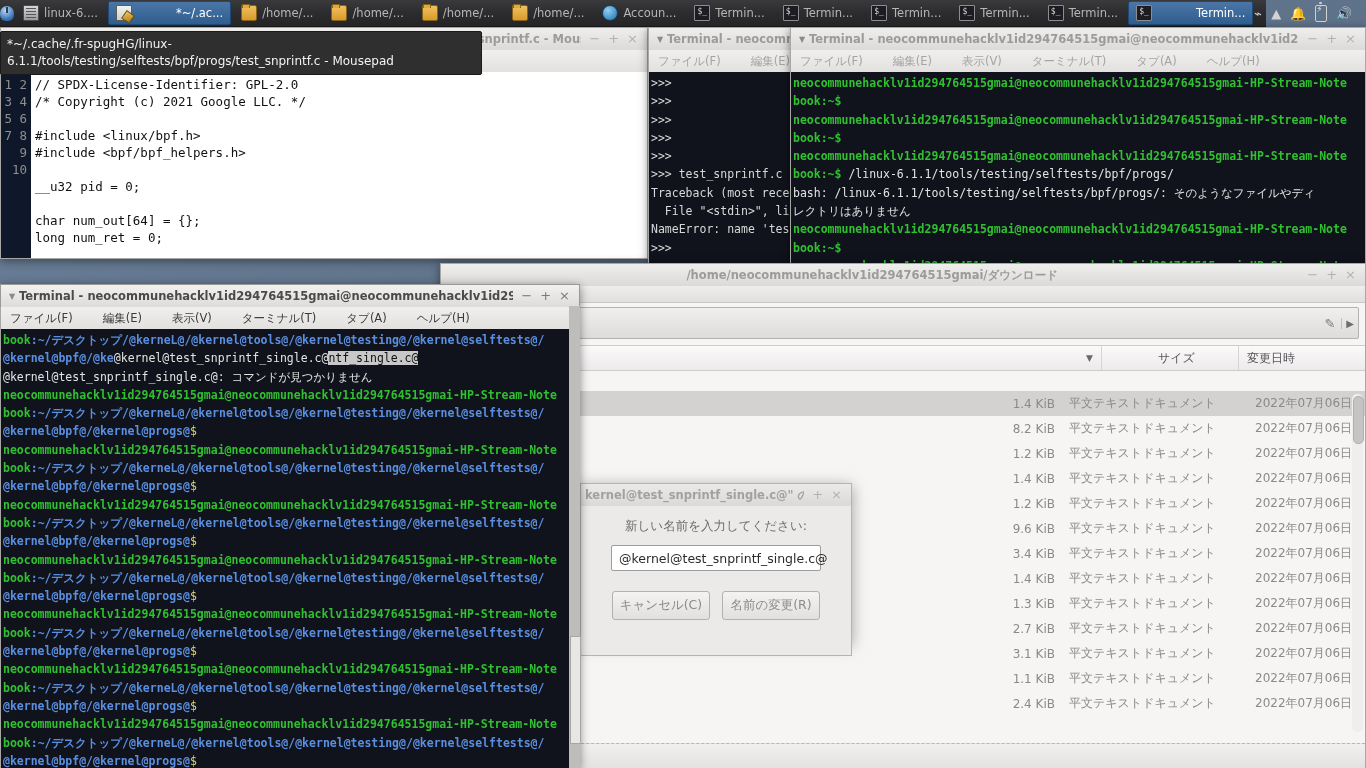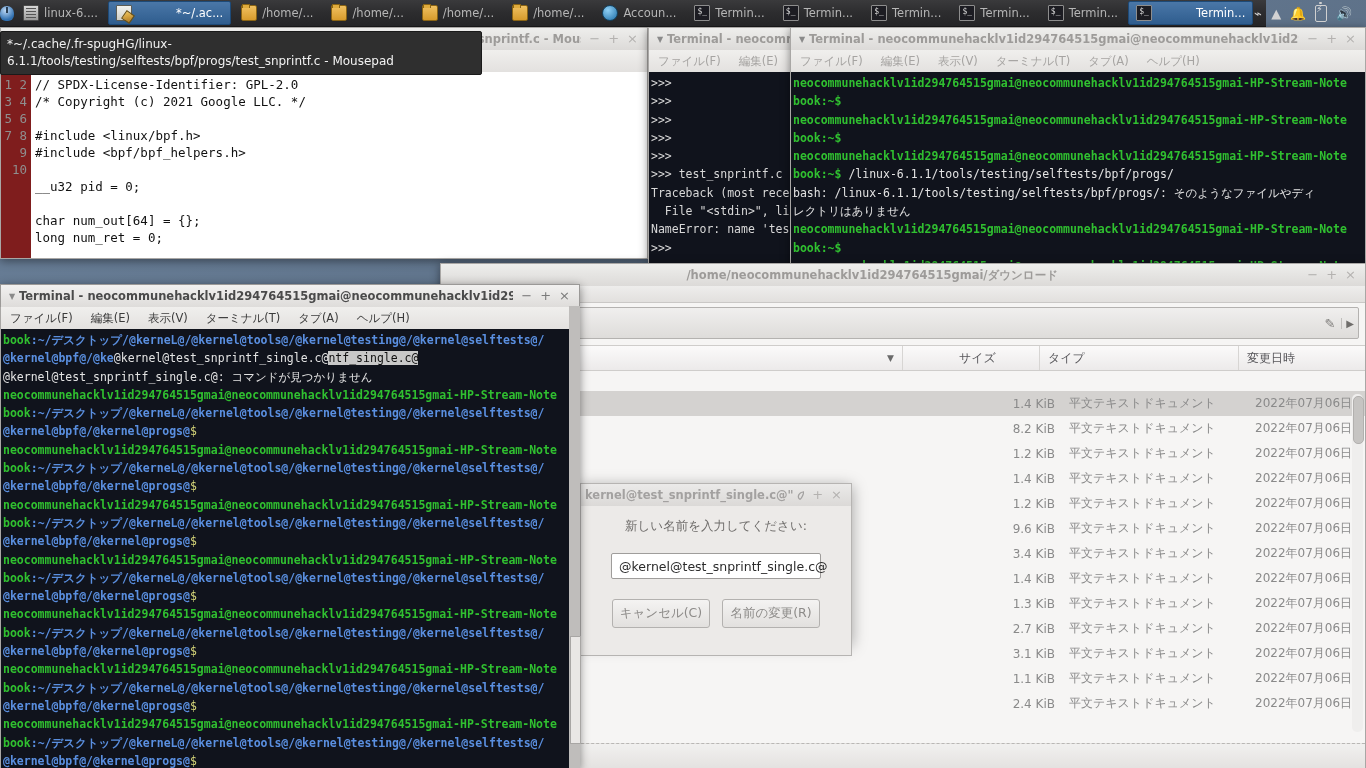--- a/index.html
+++ b/index.html
@@ -45,30 +45,30 @@
   
   .win{position:absolute;box-shadow:0 2px 9px rgba(0,0,0,.45);}
   .titlebar{height:22px;display:flex;align-items:center;padding:0 4px;
     background:linear-gradient(180deg,#f2f1f0,#dedcda);border:1px solid #a9a7a5;border-bottom:none;
     color:#4a4a4a;font-size:11.5px;}
   .titlebar.inactive{background:linear-gradient(180deg,#eeeeec,#dcdad8);color:#9d9b99;}
   .tb-menu-arrow{width:14px;text-align:center;font-size:8px;color:#8a8a8a;}
   .title-text{flex:1;overflow:hidden;white-space:nowrap;text-overflow:clip;font-weight:bold;}
   .win-btns{display:flex;gap:8px;padding:0 5px 0 8px;font-size:13px;color:#7b7b7b;line-height:14px;}
   .win-btns.inactive{color:#b4b2b0;}
-  .menubar{height:22px;display:flex;align-items:center;gap:0;
+  .menubar{height:22px;display:flex;align-items:center;gap:12px;
     background:linear-gradient(180deg,#f0efed,#e3e1df);border-left:1px solid #a9a7a5;border-right:1px solid #a9a7a5;
     font-size:11.5px;color:#3b3b3b;}
   .menubar.inactive{color:#a6a4a2;}
   .menubar span{padding:2px 9px;}
 
   
   #mousepad{left:0;top:27px;width:648px;height:232px;}
   #mousepad .body{background:#fff;border:1px solid #a9a7a5;border-top:none;height:186px;overflow:hidden;display:flex;}
-  .gutter{width:26px;background:#7f1d1d;color:#8f8f8f;text-align:right;padding:4px 4px 0 0;
+  .gutter{width:26px;background:#0f172a;color:#8f8f8f;text-align:right;padding:4px 4px 0 0;
     font-family:"DejaVu Sans Mono","Liberation Mono",monospace;font-size:12.5px;line-height:17px;}
   .codearea{flex:1;padding:4px 0 0 4px;font-family:"DejaVu Sans Mono","Liberation Mono",monospace;
     font-size:12.5px;line-height:17px;color:#111;white-space:pre;}
   #mp-tooltip{position:absolute;left:0;top:31px;width:468px;
     background:#2f2f2f;color:#f2f2f2;font-size:12px;line-height:17px;padding:4px 6px;z-index:860;
     border:1px solid #1a1a1a;border-radius:2px;}
 
   
   .termbody{background:#10131c;font-family:"DejaVu Sans Mono","Liberation Mono",monospace;
     font-size:11.5px;line-height:18.3px;color:#d8d8d8;overflow:hidden;white-space:pre;
@@ -117,21 +117,21 @@
     background:linear-gradient(180deg,#f1f0ef,#e4e2e0);display:flex;align-items:center;
     padding-left:10px;color:#8d8b89;font-size:12px;}
 
   
   #rename-dlg{position:absolute;left:139px;top:197px;width:272px;height:160px;z-index:500;
     box-shadow:0 3px 14px rgba(0,0,0,.35);}
   #rename-dlg .titlebar{background:linear-gradient(180deg,#ebeae9,#dbd9d7);border-color:#b6b4b2;
     color:#a3a1a0;justify-content:flex-start;font-weight:normal;}
   #rename-dlg .dlgbody{background:#eceae8;border:1px solid #b6b4b2;border-top:none;height:137px;
     display:flex;flex-direction:column;align-items:center;padding-top:12px;}
-  #rename-label{color:#6f6d6b;font-size:12.5px;margin-bottom:18px;}
+  #rename-label{color:#6f6d6b;font-size:12.5px;margin-bottom:10px;}
   #rename-input{width:210px;height:26px;background:#fff;border:1px solid #9f9d9b;border-radius:2px;
     font-size:12.5px;color:#2b2b2b;padding:0 7px;box-sizing:border-box;line-height:26px;}
   .dlg-btns{margin-top:20px;display:flex;gap:12px;}
   .dlgbtn{min-width:96px;height:27px;line-height:25px;text-align:center;font-size:12.5px;color:#8d8b89;
     background:linear-gradient(180deg,#f4f3f2,#e2e0de);border:1px solid #b3b1af;border-radius:3px;}
 
   
   #term-main{left:0;top:284px;width:580px;height:484px;z-index:600;}
   #term-main .titlebar{border-color:#9b9997;}
   #term-main .termbody{height:438px;position:relative;}
@@ -308,21 +308,20 @@
     <div id="fm-path">
       <span class="spacer"></span>
       <span class="pencil">✎</span>
       <span class="pathgo">▶</span>
     </div>
     <div id="fm-columns">
       <div class="colhd name">
         <span class="sortarrow">▼</span>
       </div>
       <div class="colhd size">サイズ</div>
-      <div class="colhd type">タイプ</div>
       <div class="colhd date">変更日時</div>
     </div>
     <div id="fm-rows">
         <div class="fmrow selected">
           <div class="cell-name"></div>
           <div class="cell-size">1.4 KiB</div>
           <div class="cell-type">平文テキストドキュメント</div>
           <div class="cell-date">2022年07月06日</div>
         </div>
         <div class="fmrow">

